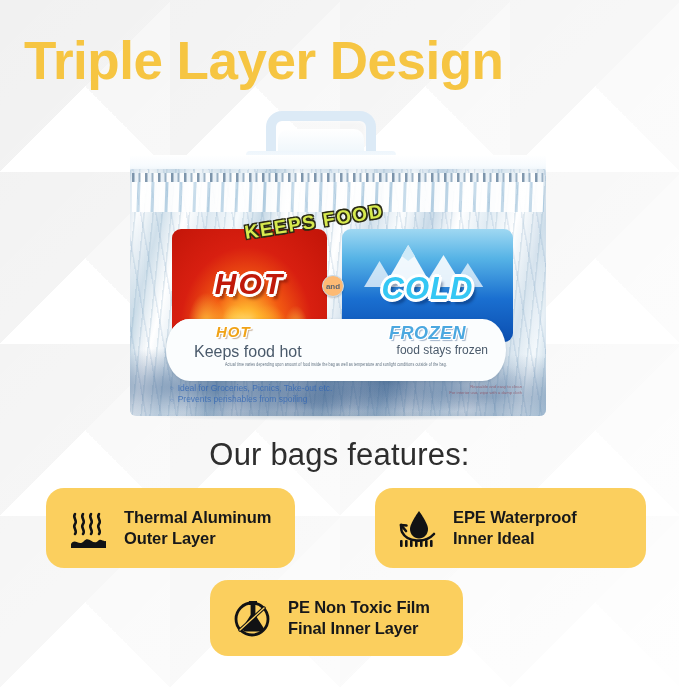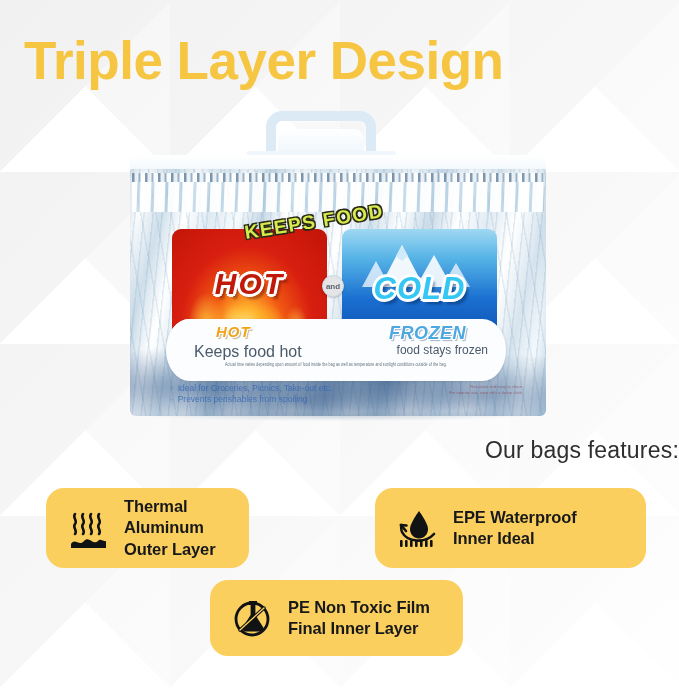--- a/index.html
+++ b/index.html
@@ -226,21 +226,21 @@
       -3px  0   0 #ffffff, 3px  0   0 #ffffff,
        0   3px  0 #ffffff, 0  -3px  0 #ffffff,
        4px 5px 3px rgba(60,0,0,.45);
   }
 
   
   .panel-cold {
     position: absolute;
     left: 214px;
     top: 122px;
-    width: 155px;
+    width: 171px;
     height: 113px;
     border-radius: 9px;
     overflow: hidden;
     background: linear-gradient(to bottom, #9fd8f2 0%, #56b3e6 26%, #1a6fd0 62%, #0b4eb0 100%);
   }
   .mountains { position: absolute; left: 0; top: 6px; width: 100%; height: 56px; }
   .cold-word {
     position: absolute;
     left: 0; right: 0;
     top: 42px;
@@ -259,21 +259,21 @@
   }
 
   
   .and-badge {
     position: absolute;
     left: 194px;
     top: 168px;
     width: 22px;
     height: 22px;
     border-radius: 50%;
-    background: #e5e5e5;
+    background: #fdba74;
     border: 1px solid #c8dbea;
     display: flex;
     align-items: center;
     justify-content: center;
     font-size: 8px;
     font-weight: bold;
     color: #5a6470;
     box-shadow: 0 1px 2px rgba(0,0,0,.2);
   }
 
@@ -385,37 +385,37 @@
     width: 384px;
     height: 10px;
     background: radial-gradient(ellipse at center, rgba(110,140,165,.30) 0%, rgba(110,140,165,0) 72%);
   }
 
   
   .features-heading {
     position: absolute;
     left: 0; right: 0;
     top: 437px;
-    text-align: right;
-    font-size: 23px;
+    text-align: center;
+    font-size: 31px;
     color: #2e2e2e;
     letter-spacing: .2px;
   }
 
   
   .card {
     position: absolute;
     background: #fbcf5e;
     border-radius: 18px;
     display: flex;
     align-items: center;
     gap: 14px;
     padding: 0 20px;
   }
-  #card-1 { left: 46px;  top: 488px; width: 203px; height: 80px; }
+  #card-1 { left: 46px;  top: 488px; width: 249px; height: 80px; }
   #card-2 { left: 375px; top: 488px; width: 271px; height: 80px; }
   #card-3 { left: 210px; top: 580px; width: 253px; height: 76px; }
 
   .card-icon { flex: 0 0 auto; width: 44px; height: 44px; }
   .card-label {
     font-size: 16.5px;
     font-weight: bold;
     line-height: 1.28;
     color: #17181a;
     letter-spacing: -.1px;

